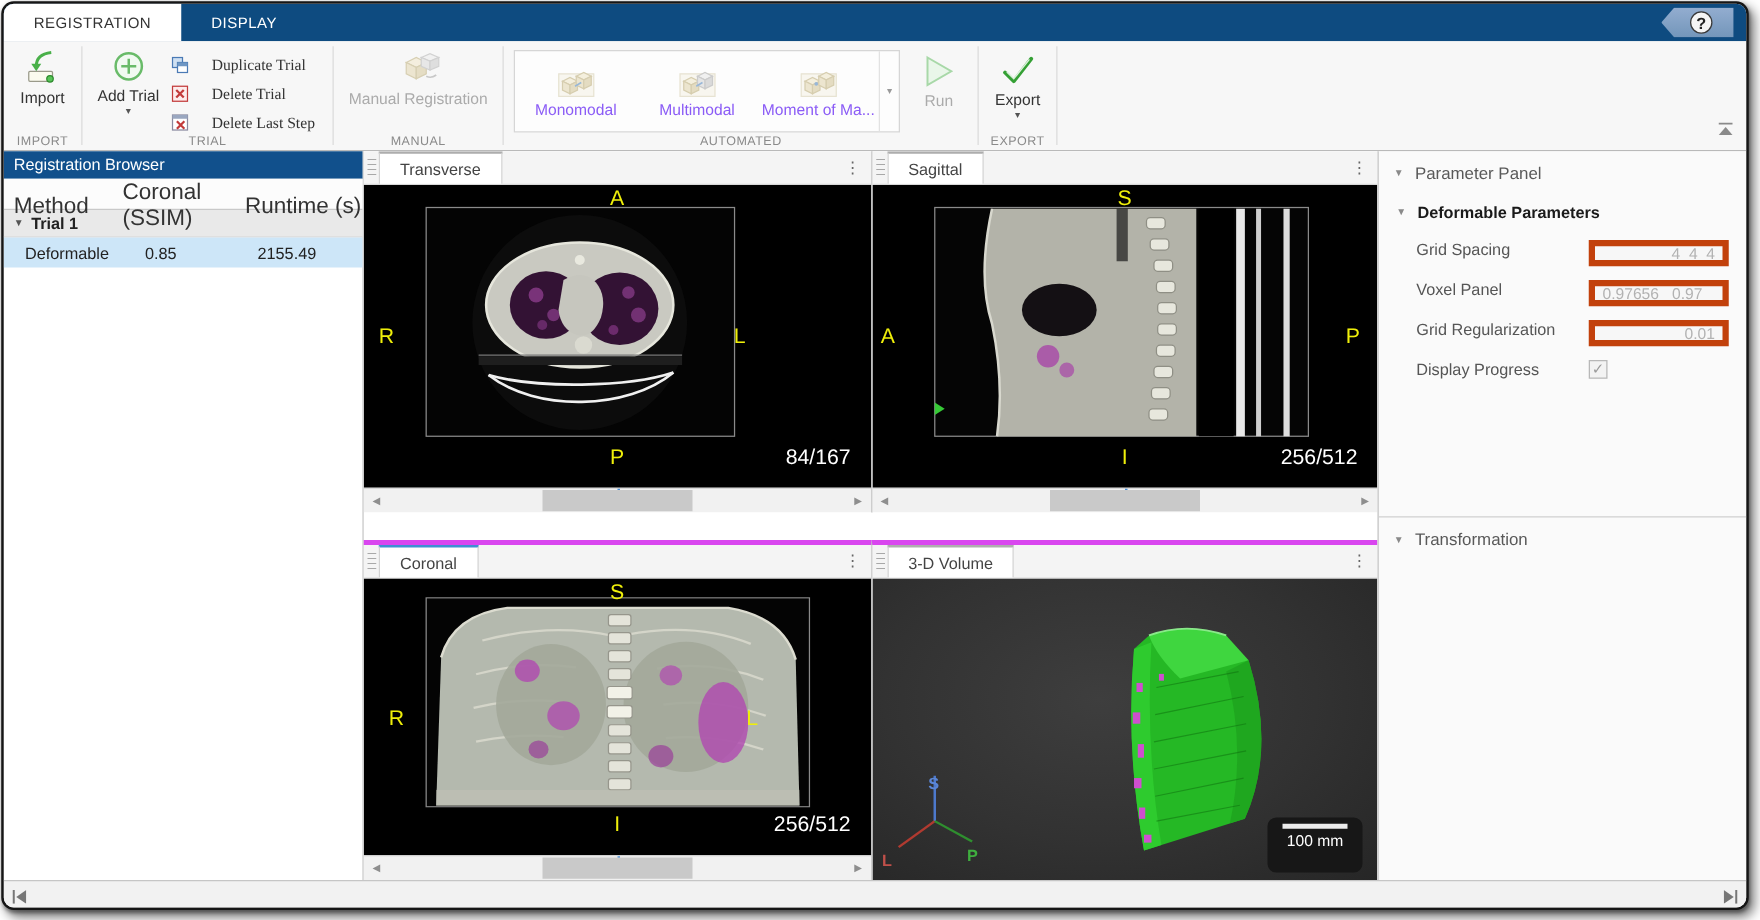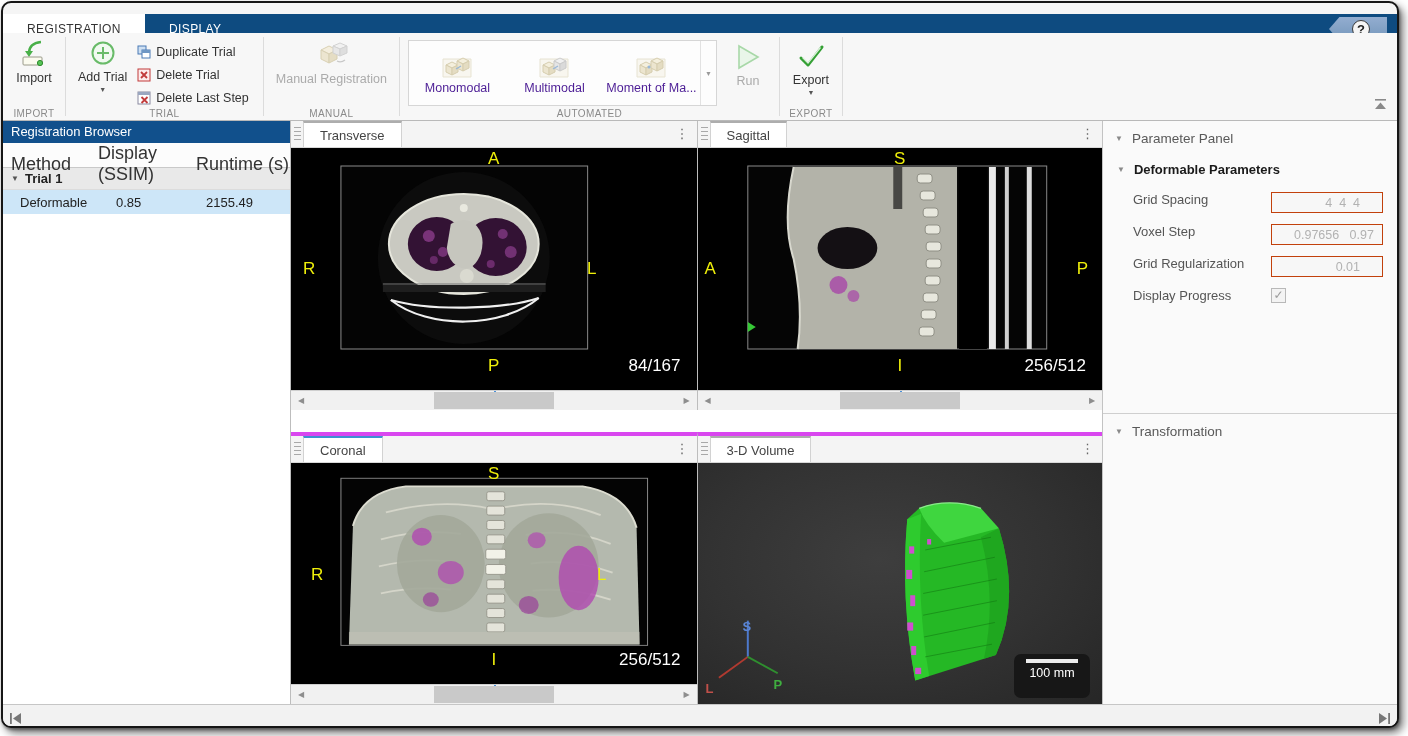--- a/index.html
+++ b/index.html
@@ -3,41 +3,41 @@
 <meta charset="utf-8">
 <style>
   * { margin:0; padding:0; box-sizing:border-box; }
   html,body { width:1408px; height:736px; background:#ffffff; font-family:"Liberation Sans", sans-serif; }
   .window {
     position:relative; width:1398px; height:727px; margin:1px 0 0 1px;
     border:2px solid #161616; border-radius:10px; overflow:hidden; background:#f5f5f5;
     box-shadow:4px 5px 9px rgba(0,0,0,.55), 1px 2px 3px rgba(0,0,0,.35);
   }
   
-  .tabbar { position:absolute; left:0; top:11px; right:0; height:30px; background:var(--accent_blue,#0e4b80); display:flex; }
+  .tabbar { position:absolute; left:0; top:0; right:0; height:30px; background:var(--accent_blue,#0e4b80); display:flex; }
   .tab { height:30px; line-height:30px; padding:0 24px; font-size:12px; letter-spacing:.4px; color:#fff; cursor:default; }
   .tab.active { background:#ffffff; color:#333; }
   .helpwrap { position:absolute; right:10px; top:3px; width:58px; height:24px;
     background:linear-gradient(#93add0,#7396ba); clip-path:polygon(0 50%,18% 0,100% 0,100% 100%,18% 100%);
     display:flex; align-items:center; justify-content:center; }
   .helpcirc { width:18px; height:18px; border-radius:50%; background:#f5f5f5; border:1px solid #3a3a3a;
     color:#222; font-size:13px; font-weight:bold; text-align:center; line-height:17px; margin-left:6px; }
   
   .ribbon { position:absolute; left:0; top:30px; right:0; height:88px; background:#f7f7f7; border-bottom:1px solid #b9b9b9; display:flex; }
   .rgroup { position:relative; display:flex; align-items:flex-start; padding:5px 8px 16px 8px; }
   .rgroup-label { position:absolute; bottom:1px; left:0; right:0; text-align:center; font-size:10px; color:#8a8a8a; letter-spacing:.4px; }
   .rdiv { width:1px; background:#dcdcdc; margin:4px 0; }
   .bigbtn { display:flex; flex-direction:column; align-items:center; min-width:46px; padding:2px 4px; border-radius:2px; }
   .bigbtn .blabel { font-size:12.5px; color:#333; margin-top:4px; white-space:nowrap; }
   .bigbtn .blabel.dis { color:#ababab; }
   .drop { font-size:7px; color:#555; margin-top:2px; }
   .stack { display:flex; flex-direction:column; justify-content:flex-start; gap:3px; padding-top:4px; }
-  .smallbtn { display:flex; align-items:center; gap:5px; height:20px; font-size:12.5px; color:#333; padding:0 6px; white-space:nowrap; }
+  .smallbtn { display:flex; align-items:center; gap:18px; height:20px; font-size:12.5px; color:#333; padding:0 6px; white-space:nowrap;font-family:Liberation Serif, serif; }
   .gallery { display:flex; border:1px solid #d6d6d6; background:#fdfdfd; height:66px; margin-top:2px; }
-  .gitem { width:97px; display:flex; flex-direction:column; align-items:center; justify-content:center; color:#4c1d95; font-size:12.5px; white-space:nowrap; overflow:hidden; }
+  .gitem { width:97px; display:flex; flex-direction:column; align-items:center; justify-content:center; color:#8b5cf6; font-size:12.5px; white-space:nowrap; overflow:hidden; }
   .gdrop { width:16px; border-left:1px solid #e2e2e2; display:flex; align-items:center; justify-content:center; color:#9a9a9a; font-size:7px; }
   .collapse-ribbon { position:absolute; right:10px; bottom:6px; }
   
   .browser { position:absolute; left:0; top:118px; width:288px; bottom:22px; background:#fff; border-right:1px solid #bdbdbd; }
   .browser-title { height:22px; background:var(--panel_header_blue,#11508c); color:#fff; font-size:13px; line-height:22px; padding-left:8px; }
   .bhead { display:grid; grid-template-columns:95px 98px 1fr; height:25px; align-items:center; background:#fcfcfc; border-bottom:1px solid #c9c9c9; font-size:18px; color:#333; }
   .bhead span:nth-child(1){ padding-left:8px; }
   .trialrow { display:flex; align-items:center; height:22px; background:#e9e9e9; border-bottom:1px solid #dcdcdc; font-size:13px; font-weight:bold; color:#222; }
   .trialrow .tri { font-size:8px; color:#555; margin:0 6px 0 8px; }
   .drow { display:grid; grid-template-columns:95px 98px 1fr; height:24px; align-items:center; background:var(--selection_blue,#cde6f8); font-size:13px; color:#222; }
@@ -73,21 +73,21 @@
   .scalebar { position:absolute; right:12px; bottom:6px; background:#171717; border-radius:7px; padding:5px 12px 18px; display:flex; flex-direction:column; align-items:center; }
   .scalebar .bar { width:52px; height:4px; background:#ececec; margin-bottom:3px; }
   .scalebar .sl { color:#fff; font-size:12.5px; }
   
   .rightpanel { position:absolute; right:0; top:118px; width:295px; bottom:22px; background:#fafafa; border-left:1px solid #c3c3c3; }
   .phead { display:flex; align-items:center; padding:10px 12px 8px; color:#595959; font-size:13.5px; }
   .phead .tri, .shead .tri { font-size:8px; color:#8a8a8a; margin-right:9px; }
   .shead { display:flex; align-items:center; padding:8px 12px 4px 14px; color:#1a1a1a; font-size:13px; font-weight:bold; }
   .pfield { display:flex; align-items:flex-start; margin:11px 14px 11px 30px; }
   .pfield .plabel { flex:1; font-size:13px; color:#555; }
-  .pinput { width:112px; height:21px; border:1px solid #c2410c; background:#f7f7f7; color:#b2b2b2; font-size:12.5px; display:flex; align-items:center; justify-content:flex-end; padding:0 22px; white-space:pre; overflow:hidden; }
+  .pinput { width:112px; height:21px; border:5px solid #c2410c; background:#f7f7f7; color:#b2b2b2; font-size:12.5px; display:flex; align-items:center; justify-content:flex-end; padding:0 6px; white-space:pre; overflow:hidden; }
   .pinput.leftv { justify-content:flex-start; }
   .pvalcol { width:112px; display:flex; }
   .pcheck { width:15px; height:15px; border:1px solid #b8b8b8; background:#f3f3f3; color:#9b9b9b; font-size:12px; line-height:13px; text-align:center; }
   .theader { position:absolute; left:0; right:0; top:292px; border-top:1px solid #cfcfcf; }
   
   .bottombar { position:absolute; left:0; right:0; bottom:0; height:22px; background:#f2f2f2; border-top:1px solid #c6c6c6; }
   .bb-left { position:absolute; left:7px; top:5px; }
   .bb-right { position:absolute; right:7px; top:5px; }
 </style>
 </head>
@@ -245,21 +245,21 @@
         <rect x="1" y="0" width="11" height="1.6" fill="#8a8a8a"></rect>
         <polygon points="6.5,3.5 12,10 1,10" fill="#8a8a8a"></polygon>
       </svg>
     </div>
   </div>
 
   <div class="browser">
     <div class="browser-title">Registration Browser</div>
     <div class="bhead">
       <span>Method</span>
-      <span>Display (SSIM)</span>
+      <span>Coronal (SSIM)</span>
       <span>Runtime (s)</span>
     </div>
     <div class="trialrow">
       <span class="tri">▼</span>
       <span>Trial 1</span>
     </div>
     <div class="drow">
       <span>Deformable</span>
       <span>0.85</span>
       <span>2155.49</span>
@@ -480,21 +480,21 @@
     </div>
     <div class="shead">
       <span class="tri">▼</span>
       <span>Deformable Parameters</span>
     </div>
     <div class="pfield">
       <span class="plabel">Grid Spacing</span>
       <div class="pinput"><span>4  4  4</span></div>
     </div>
     <div class="pfield">
-      <span class="plabel">Voxel Step</span>
+      <span class="plabel">Voxel Panel</span>
       <div class="pinput leftv"><span>0.97656   0.97</span></div>
     </div>
     <div class="pfield">
       <span class="plabel">Grid Regularization</span>
       <div class="pinput"><span>0.01</span></div>
     </div>
     <div class="pfield">
       <span class="plabel">Display Progress</span>
       <div class="pvalcol">
           <div class="pcheck">✓</div>

